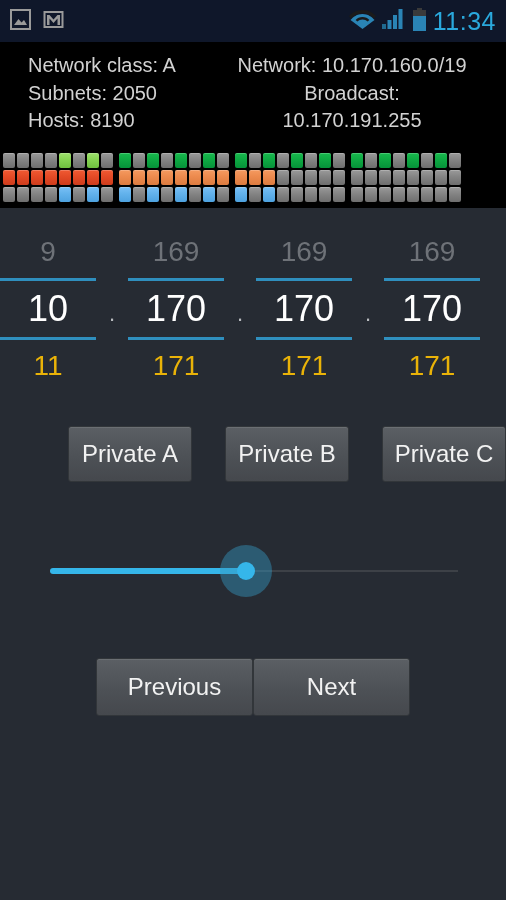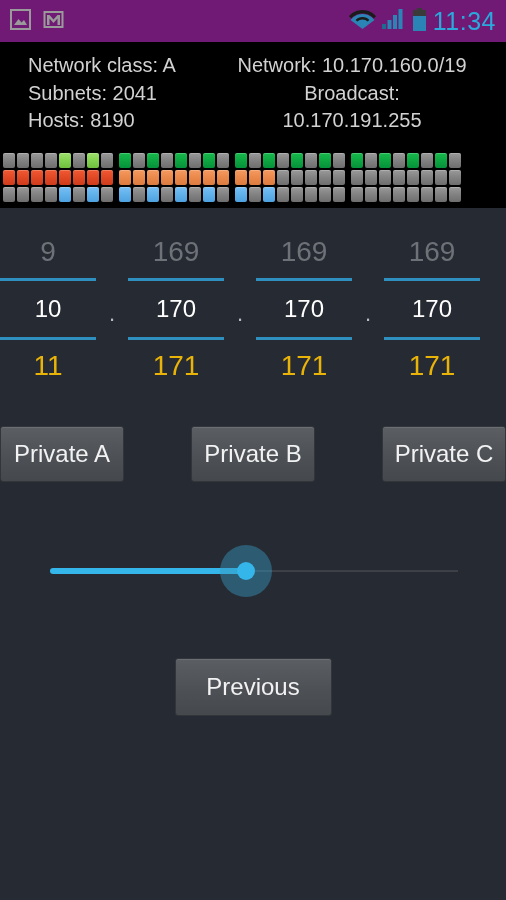--- a/index.html
+++ b/index.html
@@ -6,21 +6,21 @@
   html, body {
     width:506px; height:900px;
     background:#262b33;
     font-family:"Liberation Sans", sans-serif;
     overflow:hidden;
   }
   #app { position:relative; width:506px; height:900px; background:#262b33; }
 
   
   .statusbar{
-    height:42px; background:#701a75; display:flex; align-items:center;
+    height:42px; background:#0f172a; display:flex; align-items:center;
     padding:0 10px 0 10px; position:relative;text-align:center;
   }
   .sb-left{ display:flex; align-items:center; gap:12px; }
   .sb-right{ position:absolute; right:10px; top:0; height:42px;
              display:flex; align-items:center; gap:6px; }
   .sb-clock{ color:#2aa9dd; font-size:25px; letter-spacing:0.5px; }
 
   
   .info{
     background:#000; padding:10px 12px 16px 0;
@@ -48,36 +48,36 @@
   
   .picker{ padding-top:18px; }
   .prow{ display:flex; }
   .pcell{ width:96px; text-align:center; }
   .pdot{ width:32px; text-align:center; }
   .ghost{
     font-size:28px; color:#6e7278; height:52px; line-height:52px;
   }
   .ghost.below{ color:#eab308; }
   .cur{
-    font-size:24px; color:#ffffff; height:56px; line-height:56px;
+    font-size:36px; color:#ffffff; height:56px; line-height:56px;
   }
   .dot{ font-size:22px; color:#b9bcc0; height:56px; line-height:66px; }
   .rule{ display:flex; }
   .rule .bar{ width:96px; height:3px; background:#2f8fbe; }
   .rule .gap{ width:32px; height:3px; }
 
   
   .btn{
     background:linear-gradient(180deg,#5b5f64 0%,#4d5156 55%,#45484d 100%);
     border:1px solid #32363a; border-radius:3px;
     color:#f2f2f2; font-size:24px;
     display:flex; align-items:center; justify-content:center;
     box-shadow:0 1px 0 rgba(255,255,255,.10) inset;
   }
-  .privates{ display:flex; justify-content:space-between; gap:22px; margin-top:34px; }
+  .privates{ display:flex; justify-content:flex-end; gap:33px; margin-top:34px;padding-left:36px; }
   .privates .btn{ width:124px; height:56px; }
 
   
   .sliderwrap{ margin-top:60px; height:60px; position:relative; }
   .track{
     position:absolute; left:50px; right:48px; top:28px; height:2px;
     background:#3d4147;
   }
   .track-fill{
     position:absolute; left:50px; top:26px; height:6px; width:204px;
@@ -139,21 +139,21 @@
           <rect x="1" y="8" width="13" height="15" fill="#2a84b5"></rect>
         </svg>
       </span>
       <span class="sb-clock">11:34</span>
     </div>
   </div>
 
   <div class="info">
     <div class="info-col left">
       <div>Network class: A</div>
-      <div>Subnets: 2041</div>
+      <div>Subnets: 2050</div>
       <div>Hosts: 8190</div>
     </div>
     <div class="info-col right">
       <div>Network: 10.170.160.0/19</div>
       <div>Broadcast: 10.170.191.255</div>
     </div>
   </div>
 
   <div class="bits" id="bit-matrix">
       <div class="bit-octet">
@@ -342,15 +342,16 @@
 
   <div class="sliderwrap">
     <div class="track"></div>
     <div class="track-fill" id="slider-fill" style="width: 195.84px;"></div>
     <div class="halo" id="slider-halo" style="left: 219.84px;"></div>
     <div class="thumb" id="slider-thumb" style="left: 236.84px;"></div>
   </div>
 
   <div class="nav">
     <div class="btn">Previous</div>
+    <div class="btn">Next</div>
   </div>
 
 </div>
 
 </body></html>

